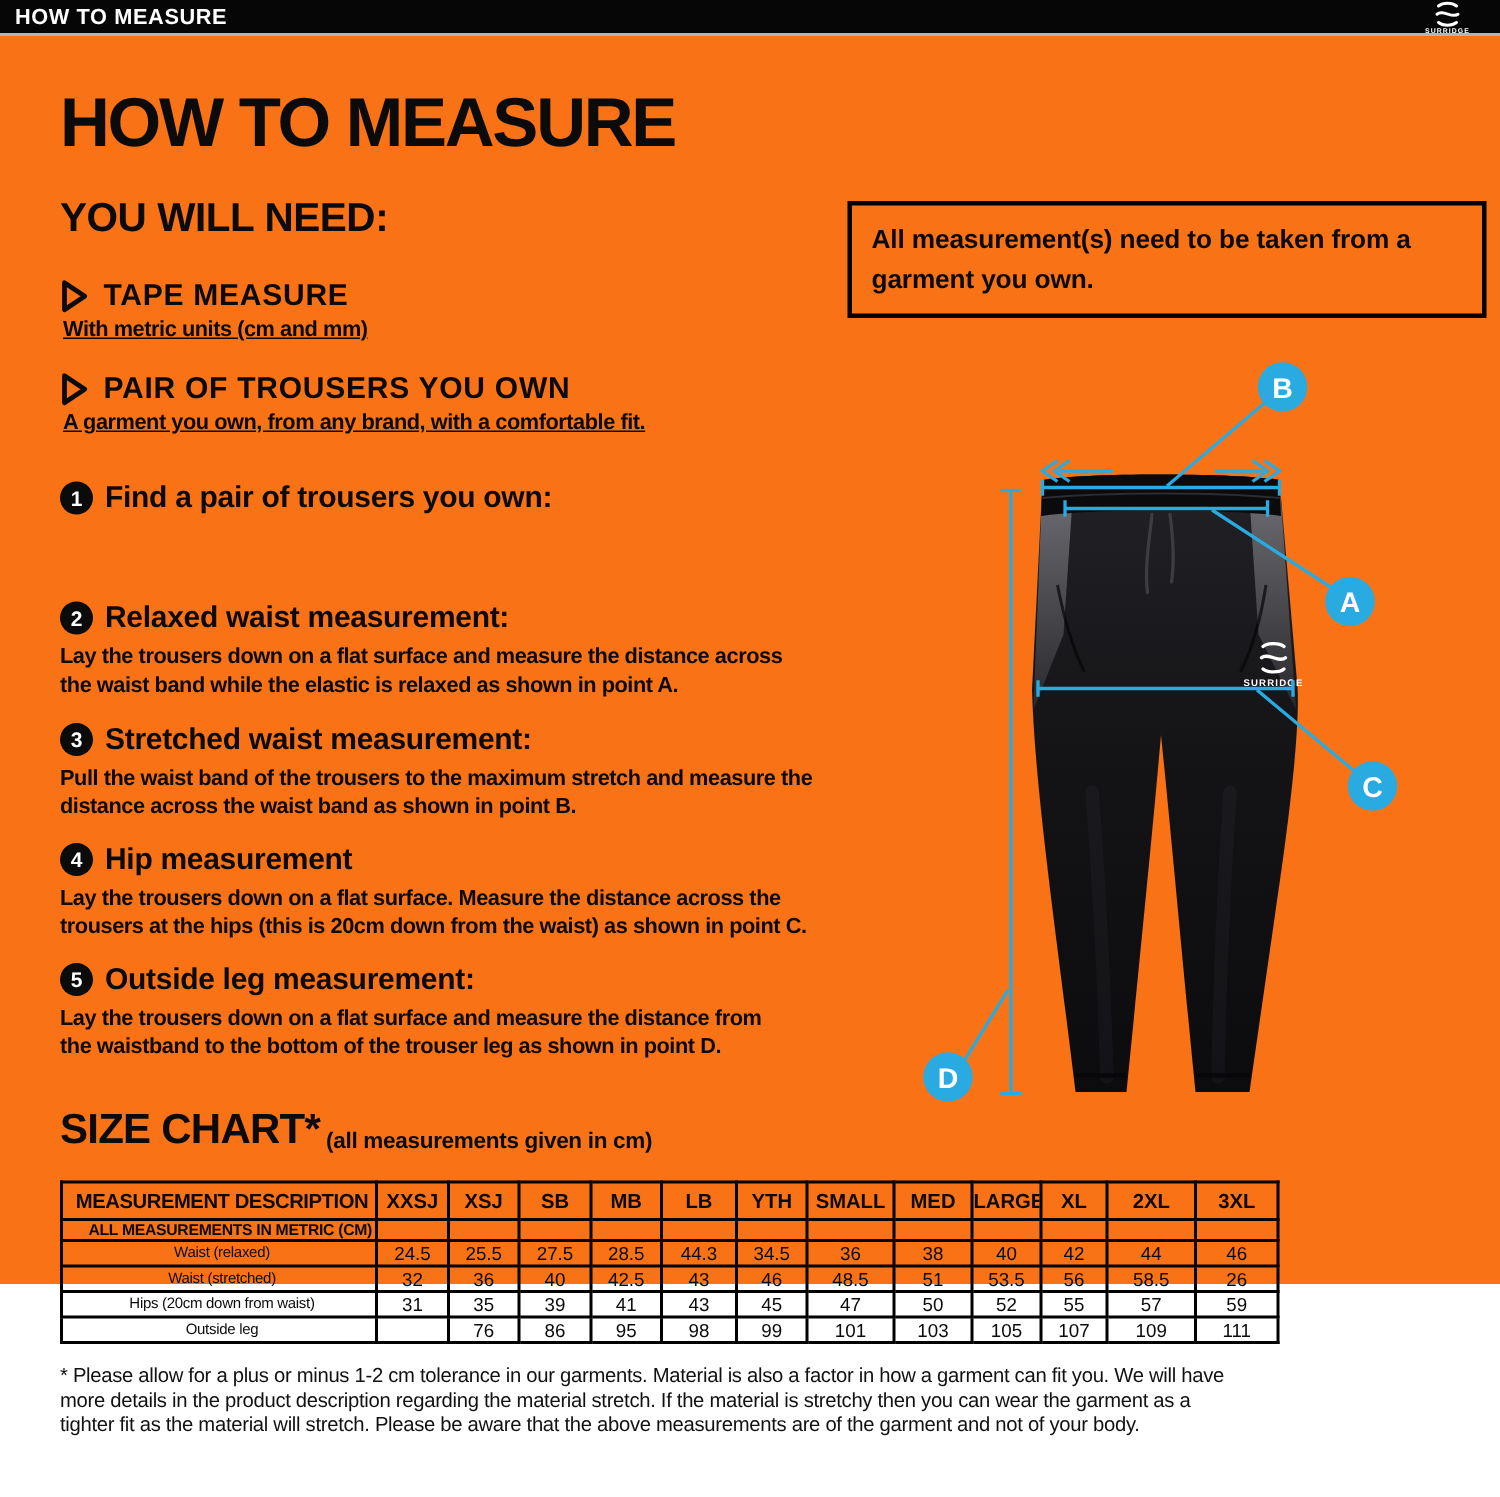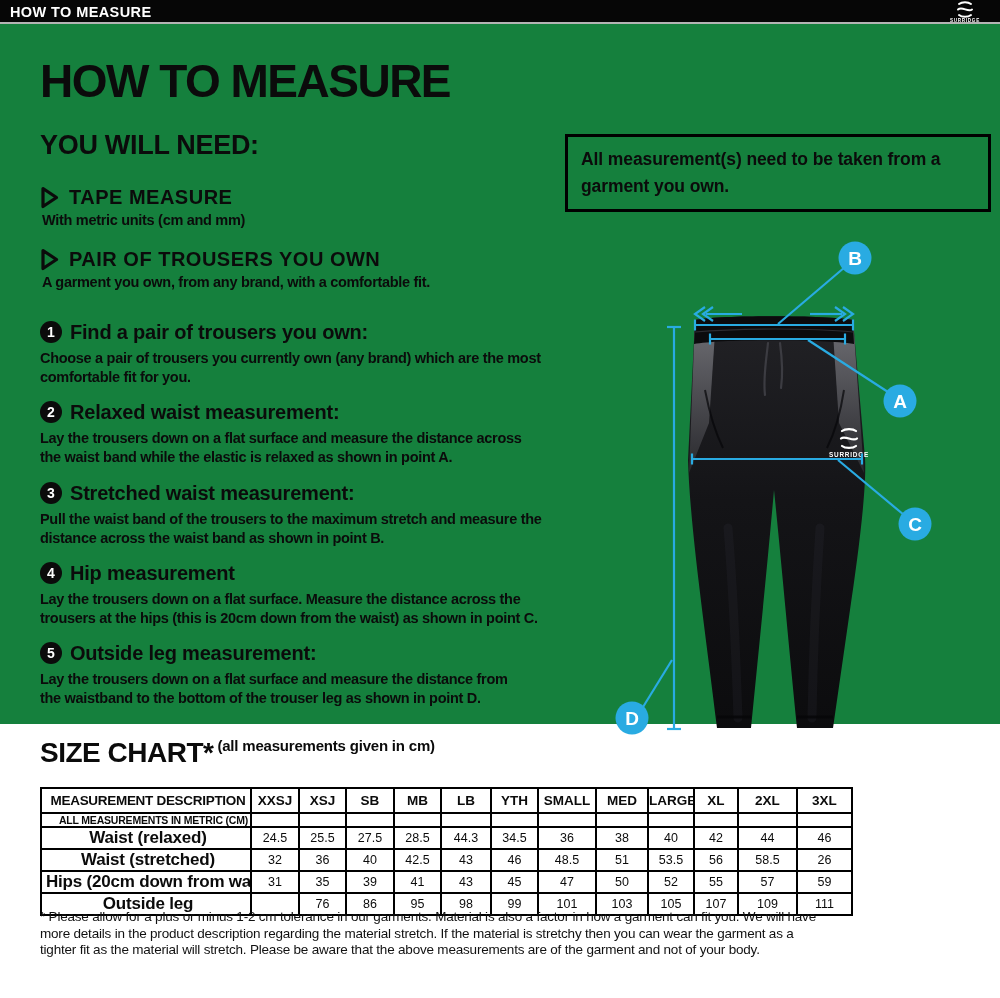--- a/index.html
+++ b/index.html
@@ -1,63 +1,63 @@
 <!DOCTYPE html>
 <html><head>
 <meta charset="utf-8">
 <style>
   * { margin:0; padding:0; box-sizing:border-box; }
   html,body { width:1000px; height:998px; background:#fff; font-family:"Liberation Sans", sans-serif; color:#0b0b0b; overflow:hidden; }
-  .page { position:relative; width:1000px; height:724px; background:#15803d; }
+  .page { position:relative; width:1000px; height:856px; background:#f97316; }
 
   
   .topbar { position:absolute; left:0; top:0; width:1000px; height:24px; background:#060606; border-bottom:2px solid #b4b4b4; }
   .topbar-title { position:absolute; left:10px; top:0; height:24px; line-height:24px; color:#fff; font-weight:700; font-size:14.5px; letter-spacing:.4px; white-space:nowrap; }
   .topbar-logo { position:absolute; right:12px; top:0; }
 
   
   .main-title { position:absolute; left:40px; top:54px; font-size:46px; font-weight:800; letter-spacing:-1.5px; white-space:nowrap; }
   .need-heading { position:absolute; left:40px; top:130px; font-size:27px; font-weight:800; letter-spacing:-.3px; white-space:nowrap; }
 
   .need-item { position:absolute; left:40px; }
   .need-item.i1 { top:186px; }
   .need-item.i2 { top:248px; }
   .need-row { display:flex; align-items:center; gap:9px; }
   .need-title { font-size:20px; font-weight:700; letter-spacing:.5px; white-space:nowrap; }
-  .need-desc { margin-top:3px; margin-left:2px; font-size:14.5px; font-weight:700; letter-spacing:-.3px; white-space:nowrap; }
+  .need-desc { margin-top:3px; margin-left:2px; font-size:14.5px; font-weight:700; letter-spacing:-.3px; white-space:nowrap;text-decoration:underline; }
 
   
   .note-box { position:absolute; left:530px; top:134px; width:426px; min-height:72px; border:3px solid #000; padding:9px 13px; font-size:17.5px; font-weight:700; line-height:27px; letter-spacing:-.1px;margin-left:35px; }
 
   
   .step { position:absolute; left:40px; }
   .step.s1 { top:320px; } .step.s2 { top:400px; } .step.s3 { top:481px; } .step.s4 { top:561px; } .step.s5 { top:641px; }
   .step-head { display:flex; align-items:center; gap:8px; height:24px; }
   .step-num { width:22px; height:22px; border-radius:50%; background:#0b0b0b; color:#fff; font-size:14px; font-weight:700; display:flex; align-items:center; justify-content:center; flex:0 0 22px; }
   .step-title { font-size:20px; font-weight:700; letter-spacing:-.2px; white-space:nowrap; }
   .step-body { margin-top:5px; font-size:14.5px; font-weight:700; line-height:19px; letter-spacing:-.3px; }
   .step-body div { white-space:nowrap; }
 
   
   .figure { position:absolute; left:588px; top:228px; width:400px; height:520px; }
 
   
-  .chart-heading { position:absolute; left:40px; top:737px; display:flex; align-items:flex-start; }
+  .chart-heading { position:absolute; left:40px; top:737px; display:flex; align-items:flex-end; }
   .chart-title { font-size:28px; font-weight:800; letter-spacing:-.5px; white-space:nowrap; }
   .chart-sub { font-size:15px; font-weight:700; margin-left:4px; letter-spacing:-.2px; white-space:nowrap; }
 
   table.size { position:absolute; left:40px; top:787px; border-collapse:collapse; table-layout:fixed; width:813px; }
   table.size th, table.size td { border:2px solid #000; vertical-align:middle; text-align:center; overflow:hidden; white-space:nowrap; }
   table.size thead tr { height:25px; }
   table.size tr.metric-row { height:13px; }
   table.size tr.data-row { height:17px; }
   th.desc-h { text-align:left; padding-left:4px; font-size:14px; letter-spacing:-.3px; }
   table.size th { font-size:13.5px; font-weight:700; }
   td.metric-note { text-align:left; padding-left:15px; font-size:10.5px; font-weight:700; letter-spacing:-.2px; }
-  td.rowlabel { text-align:left; padding-left:4px; font-size:17px; letter-spacing:-.2px;font-weight:bold; }
+  td.rowlabel { text-align:left; padding-left:4px; font-size:10px; letter-spacing:-.2px; }
   td.val { font-size:12.5px; }
 
   
   .footnote { position:absolute; left:40px; top:909px; font-size:13.5px; line-height:16.5px; letter-spacing:-.2px; color:#111; }
   .footnote div { white-space:nowrap; }
 </style>
 </head>
 <body>
 
 <div class="page">
@@ -97,24 +97,20 @@
     </div>
     <div class="need-desc">A garment you own, from any brand, with a comfortable fit.</div>
   </div>
 
   <div class="note-box">All measurement(s) need to be taken from a garment you own.</div>
 
   <div class="step s1">
     <div class="step-head">
       <div class="step-num">1</div>
       <div class="step-title">Find a pair of trousers you own:</div>
-    </div>
-    <div class="step-body">
-      <div>Choose a pair of trousers you currently own (any brand) which are the most</div>
-      <div>comfortable fit for you.</div>
     </div>
   </div>
 
   <div class="step s2">
     <div class="step-head">
       <div class="step-num">2</div>
       <div class="step-title">Relaxed waist measurement:</div>
     </div>
     <div class="step-body">
       <div>Lay the trousers down on a flat surface and measure the distance across</div>

